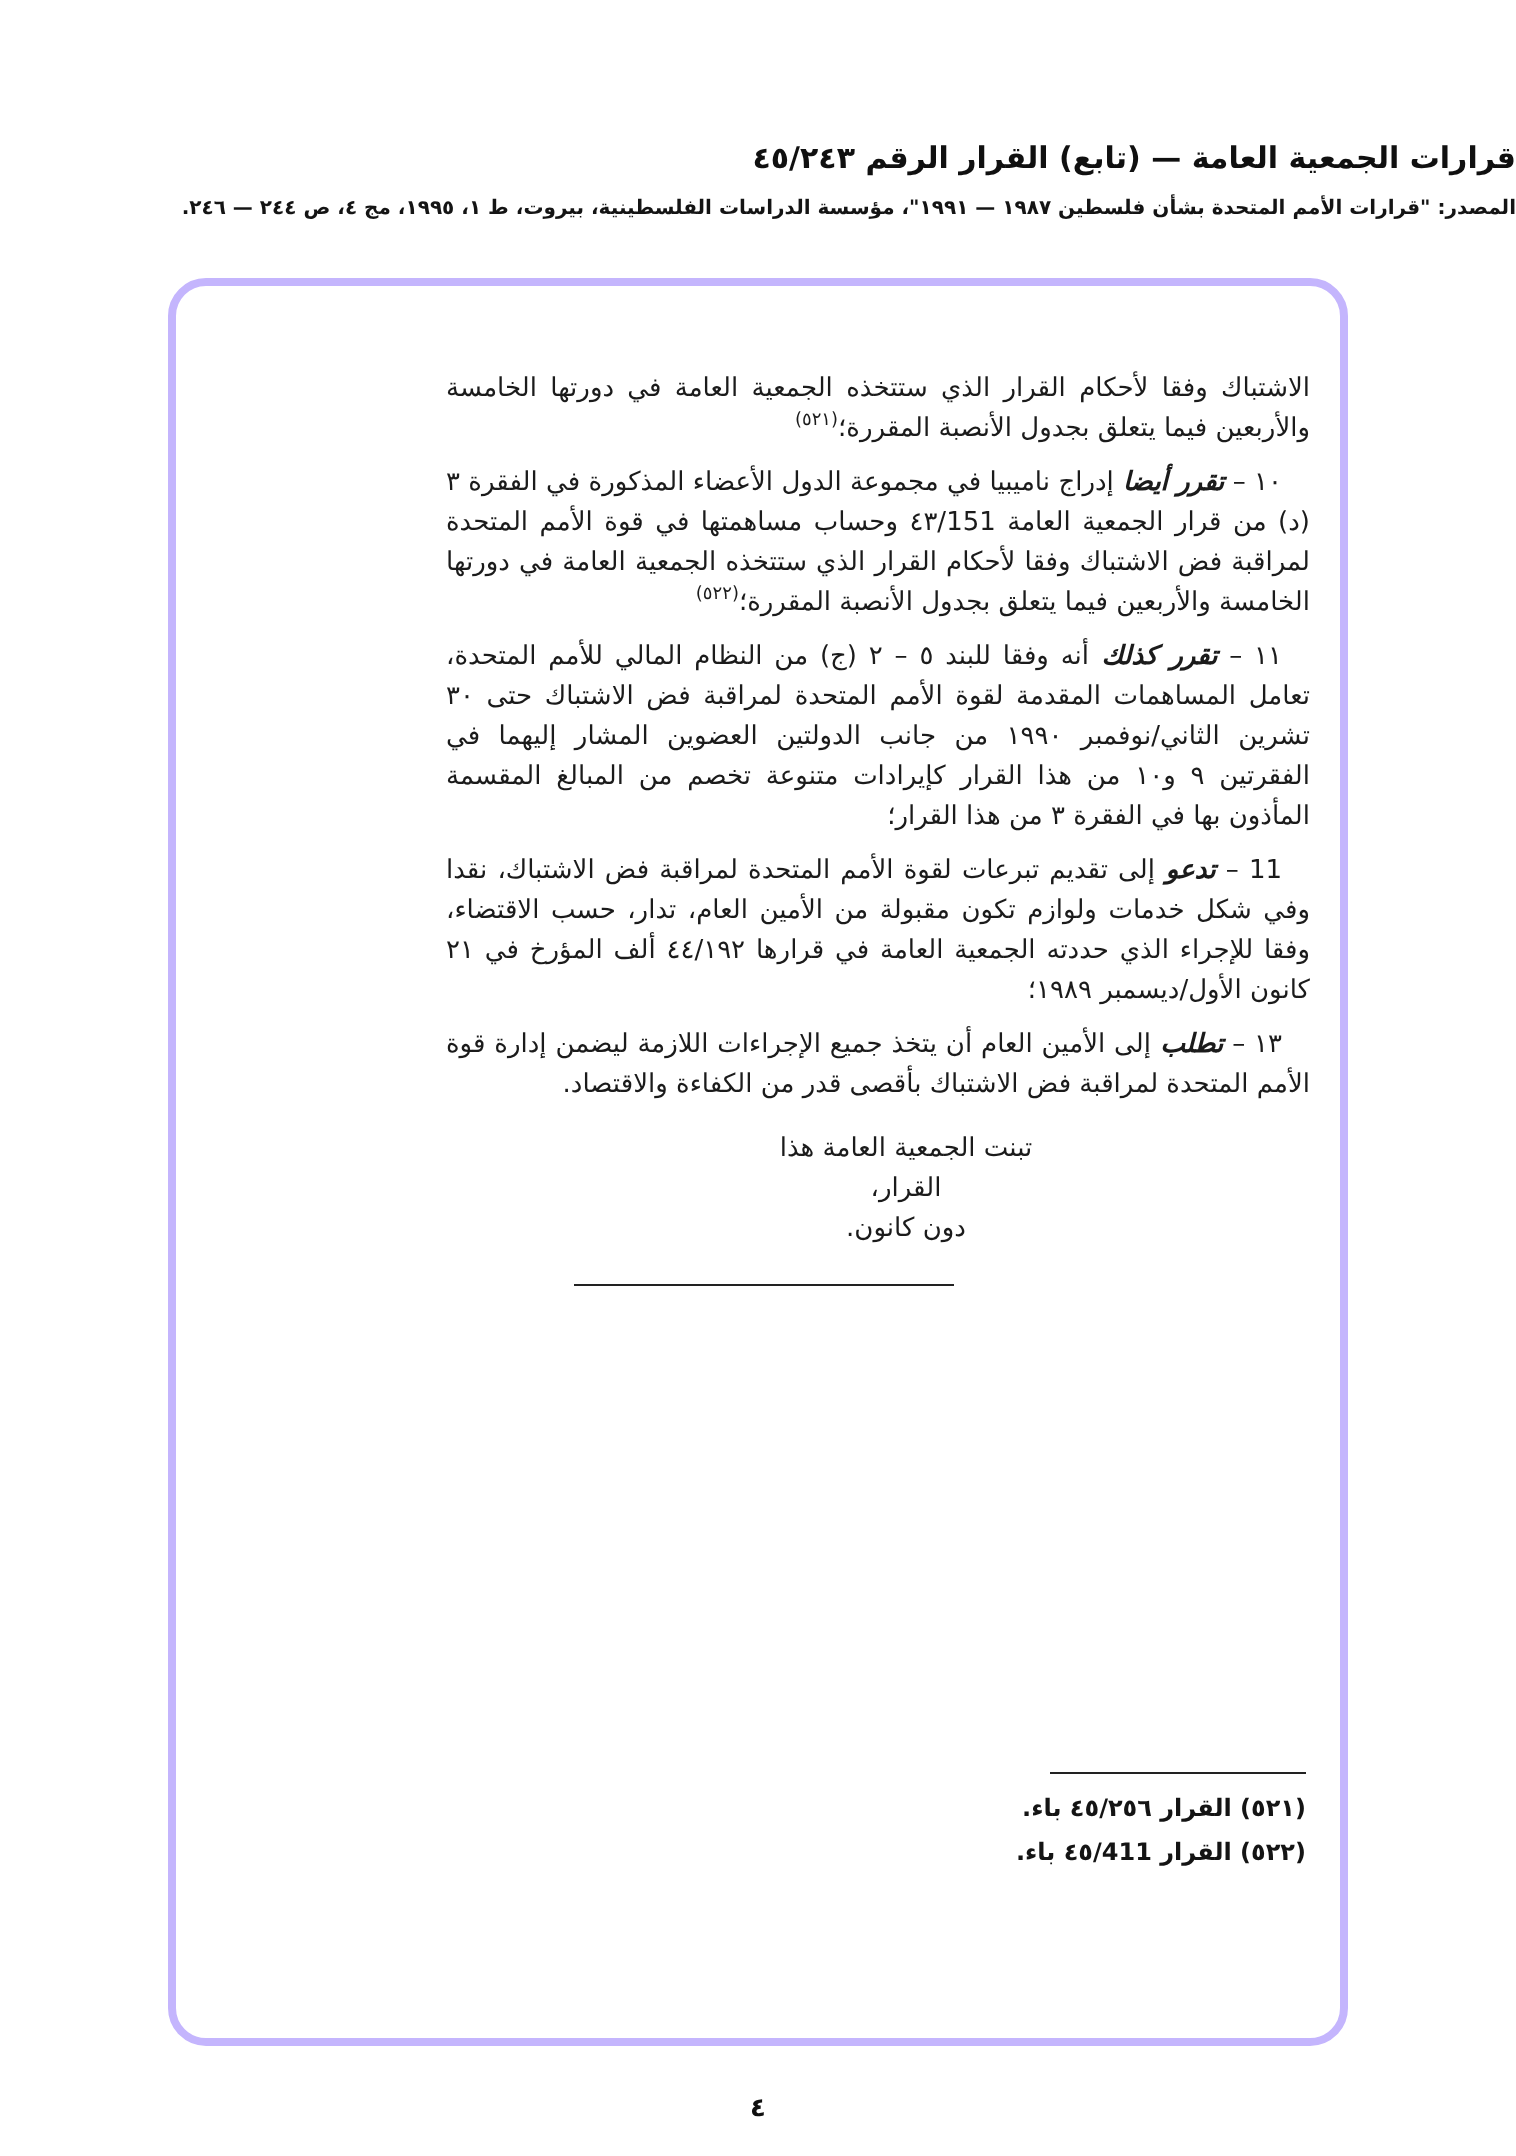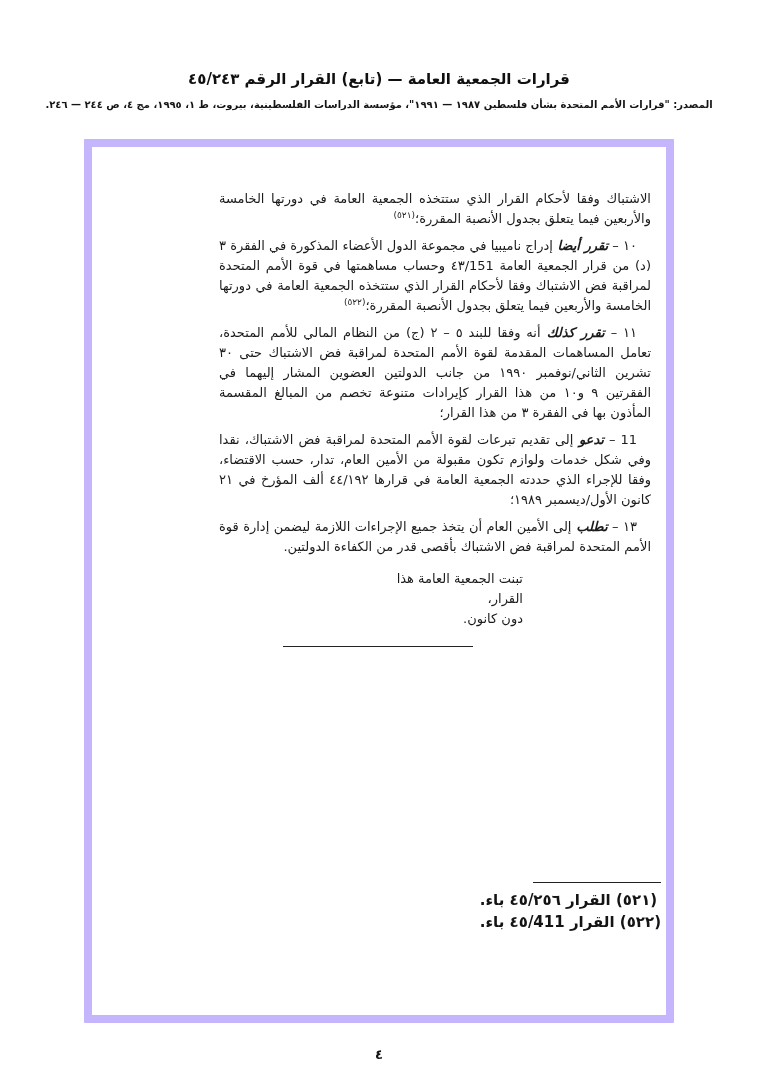--- a/index.html
+++ b/index.html
@@ -8,31 +8,31 @@
     background:#ffffff;
     font-family:"DejaVu Sans", sans-serif;
     direction:rtl;
     color:#1b1b1b;
     position:relative;
     overflow:hidden;
   }
   .page { position:relative; width:758px; height:1078px; background:#ffffff; }
 
   
-  .page-header { position:absolute; top:70px; left:0; right:0; text-align:center; }
+  .page-header { position:absolute; top:70px; left:0; right:0; text-align:right; }
   .doc-title { font-size:15px; font-weight:bold; color:#101010; letter-spacing:0.2px; }
   .doc-source { margin-top:11px; font-size:10px; font-weight:bold; color:#141414; }
 
   
   .green-frame {
     position:absolute;
     left:84px; top:139px;
     width:590px; height:884px;
-    border:8px solid #c4b5fd;
-    border-radius:1px;
+    border:4px solid #c4b5fd;
+    border-radius:19px;
     background:#ffffff;
   }
 
   
   .text-column {
     position:absolute;
     top:42px;
     right:15px;
     width:432px;
     text-align:justify;
@@ -44,39 +44,39 @@
   .p-num { font-weight:normal; }
   .p-num:not(:empty)::after { content:"\00a0"; }
   .p-lead { font-weight:bold; font-style:italic; }
   .p-lead:not(:empty)::after { content:"\00a0"; }
   .p-ref { font-size:9px; vertical-align:super; line-height:0; }
 
   .closing {
     margin-top:12px;
     width:148px;
     margin-right:128px;
-    text-align:right;
+    text-align:center;
     direction:rtl;
     line-height:20px;
   }
 
   .divider {
     width:190px; height:1px;
     background:#222222;
     margin-top:17px;
     margin-right:178px;
   }
 
   
   .footnotes {
     position:absolute;
     bottom:82px;
-    right:5px;
-    text-align:left;
-    font-size:15px;
+    right:17px;
+    text-align:right;
+    font-size:12px;
     font-weight:bold;
     line-height:22px;
     color:#141414;
   }
   .fn-rule {
     width:128px; height:1px;
     background:#222222;
     margin-right:0;
     margin-bottom:6px;
     margin-left:auto;
@@ -117,21 +117,21 @@
 
       <p class="para indent">
         <span class="p-num">١١ –</span><span class="p-lead">تقرر كذلك</span><span class="p-text">أنه وفقا للبند ٥ – ٢ (ج) من النظام المالي للأمم المتحدة، تعامل المساهمات المقدمة لقوة الأمم المتحدة لمراقبة فض الاشتباك حتى ٣٠ تشرين الثاني/نوفمبر ١٩٩٠ من جانب الدولتين العضوين المشار إليهما في الفقرتين ٩ و١٠ من هذا القرار كإيرادات متنوعة تخصم من المبالغ المقسمة المأذون بها في الفقرة ٣ من هذا القرار؛</span><sup class="p-ref"></sup>
       </p>
 
       <p class="para indent">
         <span class="p-num">11 –</span><span class="p-lead">تدعو</span><span class="p-text">إلى تقديم تبرعات لقوة الأمم المتحدة لمراقبة فض الاشتباك، نقدا وفي شكل خدمات ولوازم تكون مقبولة من الأمين العام، تدار، حسب الاقتضاء، وفقا للإجراء الذي حددته الجمعية العامة في قرارها ٤٤/١٩٢ ألف المؤرخ في ٢١ كانون الأول/ديسمبر ١٩٨٩؛</span><sup class="p-ref"></sup>
       </p>
 
       <p class="para indent">
-        <span class="p-num">١٣ –</span><span class="p-lead">تطلب</span><span class="p-text">إلى الأمين العام أن يتخذ جميع الإجراءات اللازمة ليضمن إدارة قوة الأمم المتحدة لمراقبة فض الاشتباك بأقصى قدر من الكفاءة الدولتين.</span><sup class="p-ref"></sup>
+        <span class="p-num">١٣ –</span><span class="p-lead">تطلب</span><span class="p-text">إلى الأمين العام أن يتخذ جميع الإجراءات اللازمة ليضمن إدارة قوة الأمم المتحدة لمراقبة فض الاشتباك بأقصى قدر من الكفاءة والاقتصاد.</span><sup class="p-ref"></sup>
       </p>
 
       <div class="closing">
         <div>تبنت الجمعية العامة هذا القرار،</div>
         <div>دون كانون.</div>
       </div>
 
       <div class="divider"></div>
 
     </div>

